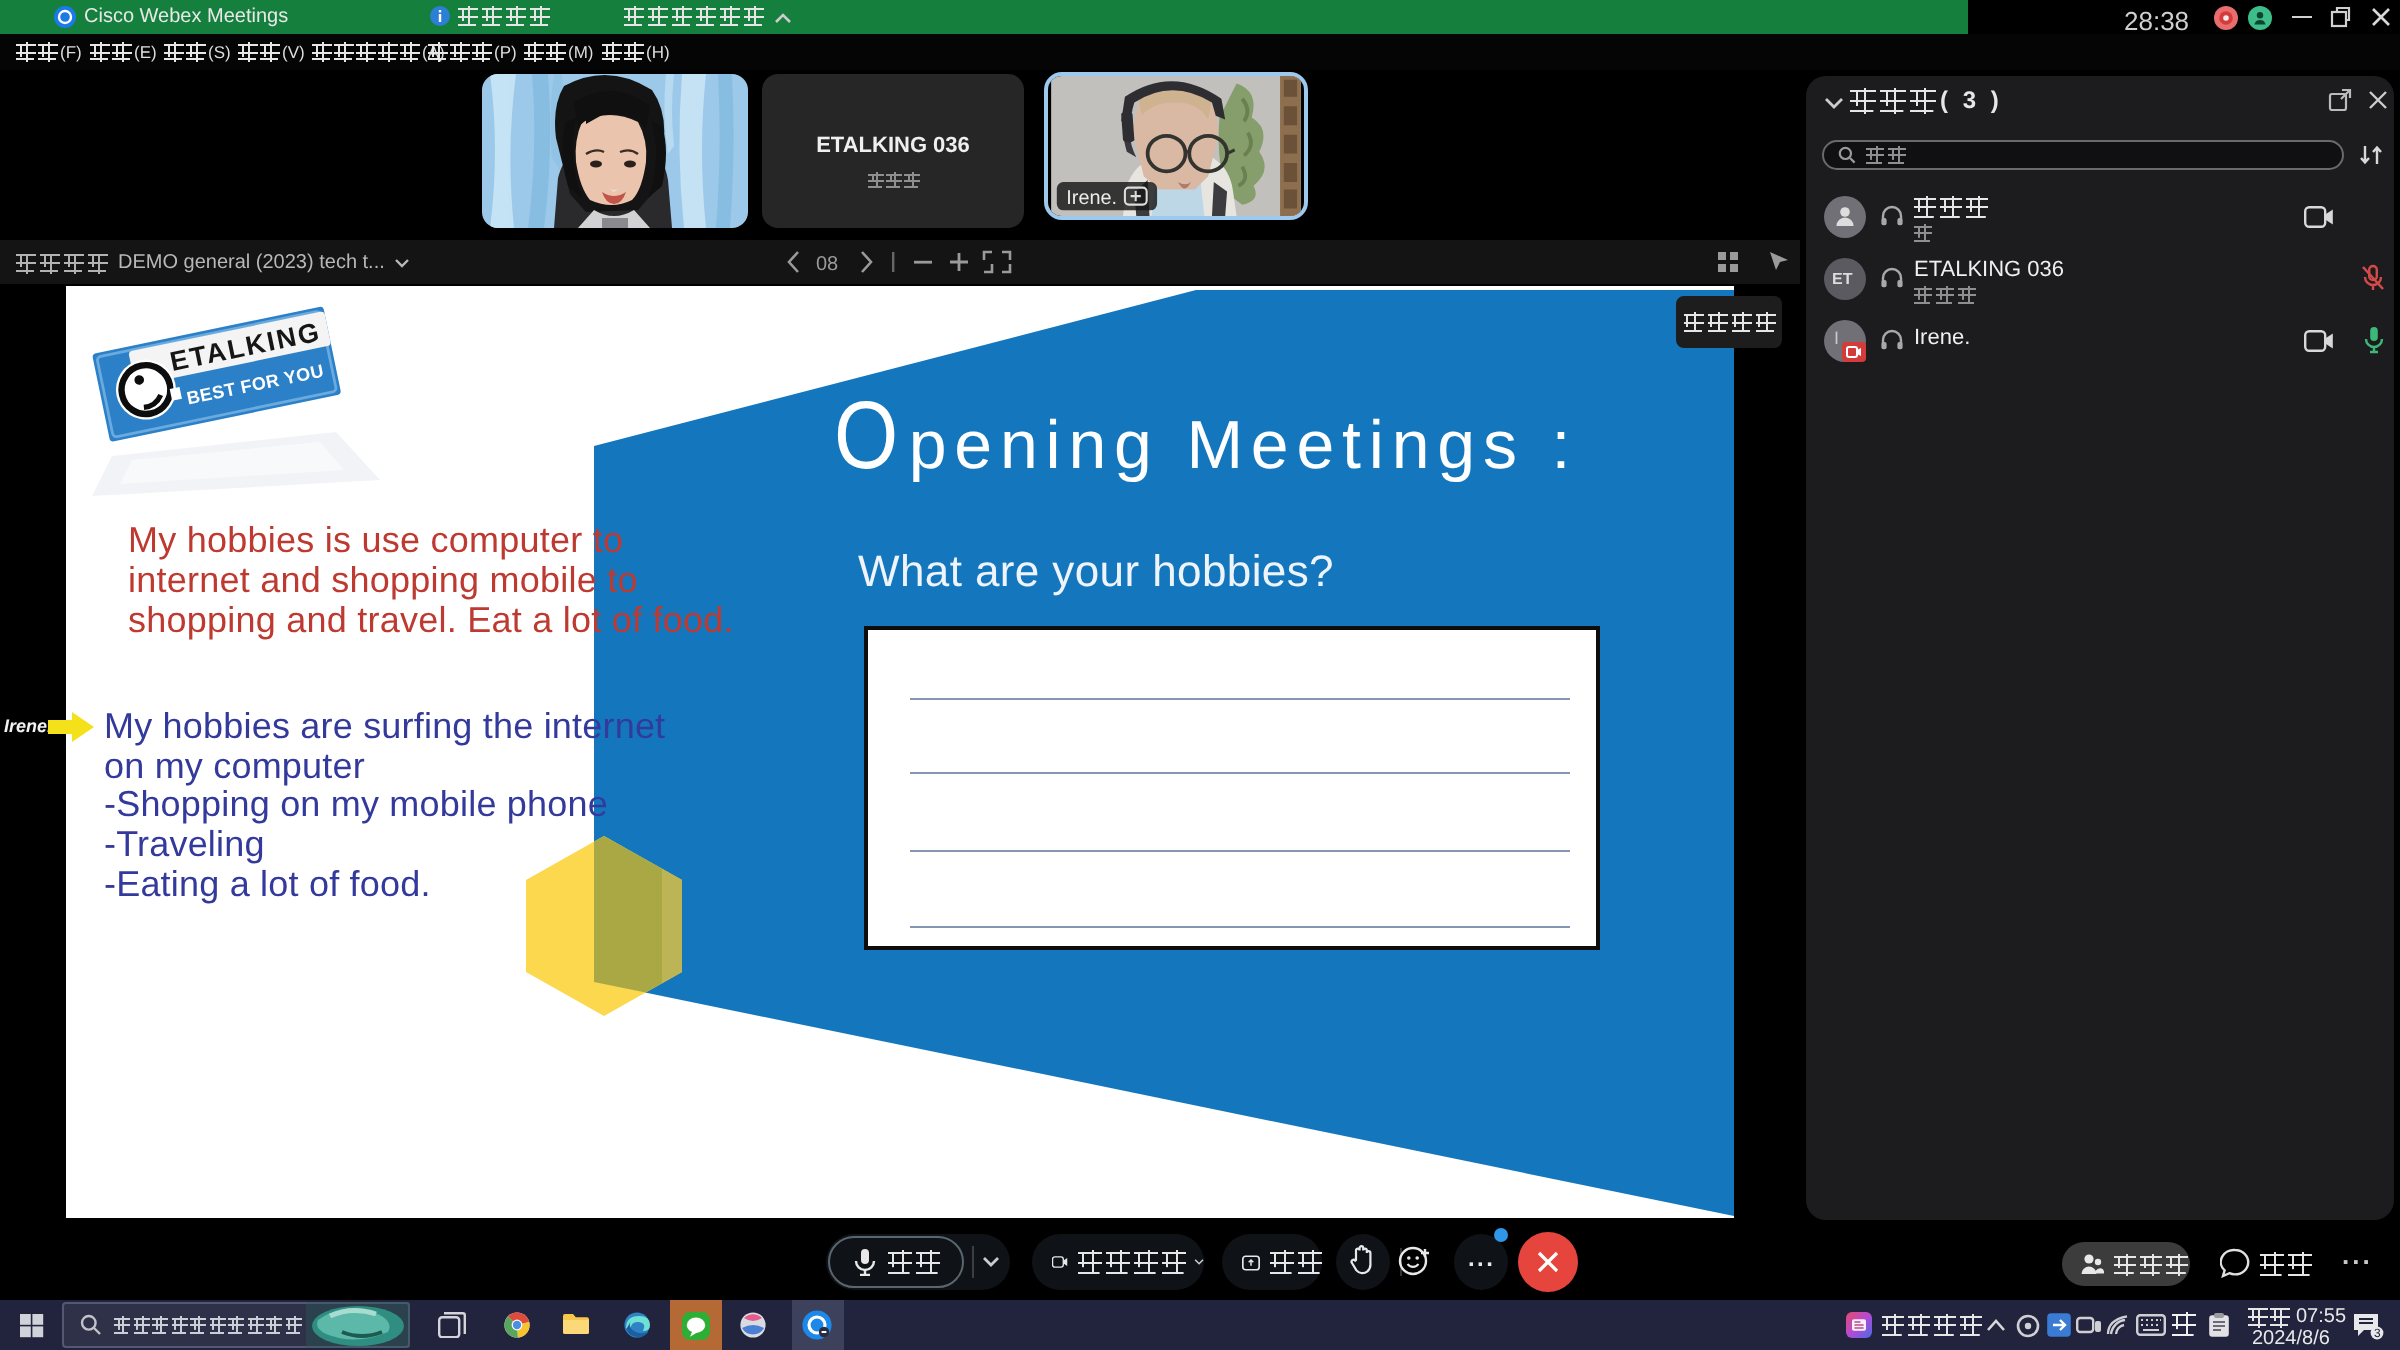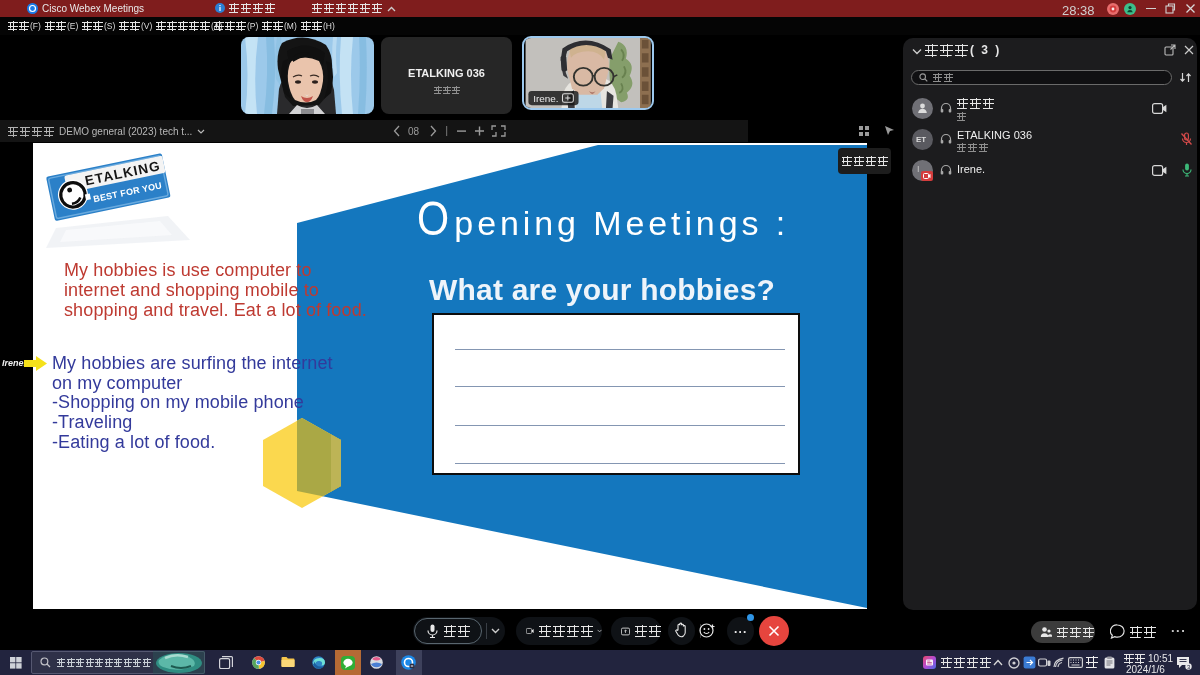--- a/index.html
+++ b/index.html
@@ -15,21 +15,21 @@
 .m9{width:9.5px;height:9.5px;margin-right:1.5px}
 .s10{width:10px;height:10px;margin-right:2px}
 .s11{width:11px;height:11px;margin-right:2px}
 .s12{width:12px;height:12px;margin-right:2px}
 .s13{width:13px;height:13px;margin-right:2px}
 .row{display:flex;align-items:center}
 .lat{color:#ddd}
 </style></head>
 <body>
 
-<div class="ab row" style="left:0;top:0;width:1200px;height:17px;background:#7f1d1d">
+<div class="ab row" style="left:0;top:0;width:984px;height:17px;background:#15803d">
   <svg class="ab" style="left:27px;top:3px" width="11" height="11" viewBox="0 0 11 11">
       <circle cx="5.5" cy="5.5" r="5.5" fill="#1a7be8"></circle>
       <path d="M2.5 5.5a3 3 0 0 1 6 0a3 3 0 0 1-6 0" fill="none" stroke="#fff" stroke-width="1.2"></path>
     </svg>
   <div class="ab" style="left:42px;top:3px;color:#e8e8e8;font-size:10px">Cisco Webex Meetings</div>
   <svg class="ab" style="left:215px;top:3px" width="10" height="10" viewBox="0 0 10 10">
       <circle cx="5" cy="5" r="5" fill="#2b7fd4"></circle>
       <rect x="4.4" y="4" width="1.2" height="4" fill="#fff"></rect>
       <rect x="4.4" y="2" width="1.2" height="1.2" fill="#fff"></rect>
     </svg>
@@ -172,21 +172,21 @@
   <ellipse cx="61" cy="41" rx="10" ry="9.4" fill="none" stroke="#33332f" stroke-width="2"></ellipse>
   <ellipse cx="83" cy="41" rx="10" ry="9.4" fill="none" stroke="#33332f" stroke-width="2"></ellipse>
   <path d="M71 40 h2M93 41 l4-2" stroke="#33332f" stroke-width="1.6"></path>
   <path d="M67 56 q4 2.5 7 0 q-2 3.5-3.5 3.5t-3.5-3.5z" fill="#b07a6a"></path>
   <rect x="3" y="56" width="53" height="15" rx="3.5" fill="rgba(22,22,22,0.82)"></rect>
   <text x="8" y="67.5" fill="#ececec" font-size="10.5" font-family="Liberation Sans">Irene.</text>
   <rect x="39" y="59" width="11.5" height="9" rx="2" fill="none" stroke="#dcdcdc" stroke-width="1.1"></rect>
   <path d="M44.7 60.8v5.4M42 63.5h5.4" stroke="#dcdcdc" stroke-width="1.1"></path>
 </svg>
 
-<div class="ab" style="left:0;top:120px;width:748px;height:22px;background:#141414">
+<div class="ab" style="left:0;top:120px;width:900px;height:22px;background:#141414">
   <div class="ab row" style="left:8px;top:6px">
       <i class="k kg s10"></i>
       <i class="k kg s10"></i>
       <i class="k kg s10"></i>
       <i class="k kg s10"></i>
     <span style="color:#b8b8b8;font-size:10px;margin-left:3px">DEMO general (2023) tech t...</span>
     <svg style="margin-left:5px" width="8" height="5" viewBox="0 0 8 5">
         <path d="M1 1l3 3 3-3" stroke="#b8b8b8" stroke-width="1.2" fill="none"></path>
       </svg>
   </div>
@@ -238,21 +238,21 @@
 <div class="ab" style="left:64px;top:260px;color:#be3a31;font-size:18px;letter-spacing:0.12px;line-height:20px;white-space:nowrap">My hobbies is use computer to<br>internet and shopping mobile to<br>shopping and travel. Eat a lot of food.</div>
 
 <div class="ab" style="left:52px;top:354px;color:#333a9b;font-size:18px;letter-spacing:0.1px;line-height:19.7px;white-space:nowrap">My hobbies are surfing the internet<br>on my computer<br>-Shopping on my mobile phone<br>-Traveling<br>-Eating a lot of food.</div>
 
 <div class="ab" style="left:2px;top:358px;color:#f0f0f0;font-size:9px;font-weight:bold;font-style:italic">Irene.</div>
 <svg class="ab" style="left:24px;top:355px" width="24" height="17" viewBox="0 0 24 17">
     <path d="M0 5h12V1l11 7.5L12 16v-4H0z" fill="#f5e11a"></path>
   </svg>
 
 <div class="ab" style="left:417px;top:195px;color:#fff;font-size:48px;line-height:48px;white-space:nowrap"><span style="display:inline-block;transform:scaleX(0.86);transform-origin:left bottom">O</span><span style="font-size:34px;letter-spacing:3.9px">pening Meetings :</span></div>
-<div class="ab" style="left:429px;top:273px;color:#eef4fa;font-size:30px;font-weight:bold;letter-spacing:0.2px;white-space:nowrap">What are your hobbies?</div>
+<div class="ab" style="left:429px;top:273px;color:#eef4fa;font-size:22px;font-weight:normal;letter-spacing:0.2px;white-space:nowrap">What are your hobbies?</div>
 
 <div class="ab" style="left:432px;top:313px;width:368px;height:162px;background:#fff;border:2.5px solid #0d0d0d">
   <div class="ab" style="left:21px;top:34px;width:330px;height:1px;background:#8496b2"></div>
   <div class="ab" style="left:21px;top:71px;width:330px;height:1px;background:#8496b2"></div>
   <div class="ab" style="left:21px;top:110px;width:330px;height:1px;background:#8496b2"></div>
   <div class="ab" style="left:21px;top:148px;width:330px;height:1px;background:#8496b2"></div>
 </div>
 
 <div class="ab row" style="left:838px;top:148px;width:53px;height:26px;background:#1d1d1d;border-radius:4px;justify-content:center">
   <i class="k kw s10"></i>
@@ -564,22 +564,22 @@
       <i class="k kw s12" style="margin-right:0;--g:#f0f0f0"></i>
     </div>
   <svg class="ab" style="left:1104px;top:6px" width="11" height="13" viewBox="0 0 11 13">
       <rect x="0.6" y="1.6" width="9.8" height="10.8" rx="1.5" fill="#e2e2e6"></rect>
       <rect x="3" y="0.5" width="5" height="2.5" rx="1" fill="#9a9aa2"></rect>
       <path d="M2.5 5h6M2.5 7h6M2.5 9h4" stroke="#6a6a72" stroke-width="0.9"></path>
     </svg>
   <div class="ab row" style="left:1124px;top:3px">
       <i class="k kw s10" style="margin-right:1px"></i>
       <i class="k kw s10" style="margin-right:3px"></i>
-      <span style="color:#e8e8ea;font-size:10px">10:51</span>
-    </div>
-  <div class="ab" style="left:1126px;top:14px;color:#e8e8ea;font-size:10px">2024/1/6</div>
+      <span style="color:#e8e8ea;font-size:10px">07:55</span>
+    </div>
+  <div class="ab" style="left:1126px;top:14px;color:#e8e8ea;font-size:10px">2024/8/6</div>
   <svg class="ab" style="left:1176px;top:6px" width="16" height="14" viewBox="0 0 16 14">
       <path d="M1 1h12v8H6l-3 3V9H1z" fill="#e8e8ea"></path>
       <path d="M3.5 3.5h7M3.5 5.5h7" stroke="#22243e" stroke-width="0.9"></path>
       <circle cx="12.5" cy="10.5" r="3.2" fill="#e8e8ea"></circle>
       <text x="11" y="12.6" font-size="6" fill="#22243e" font-family="Liberation Sans">3</text>
     </svg>
 </div>
 
 </body></html>

